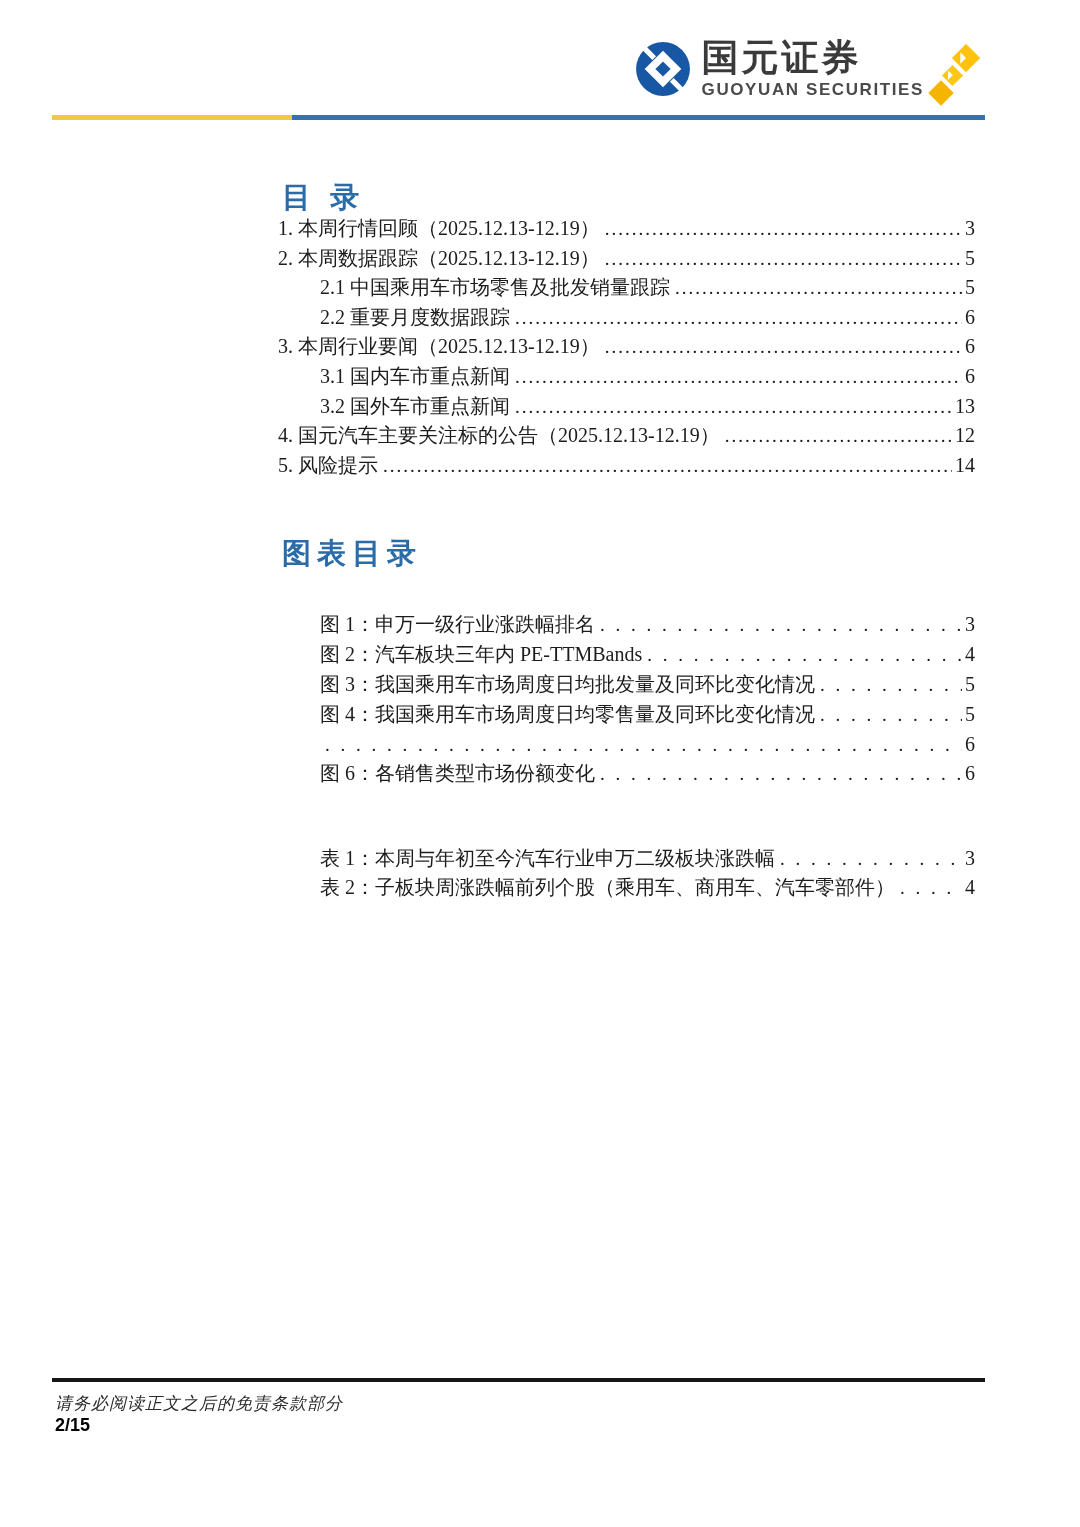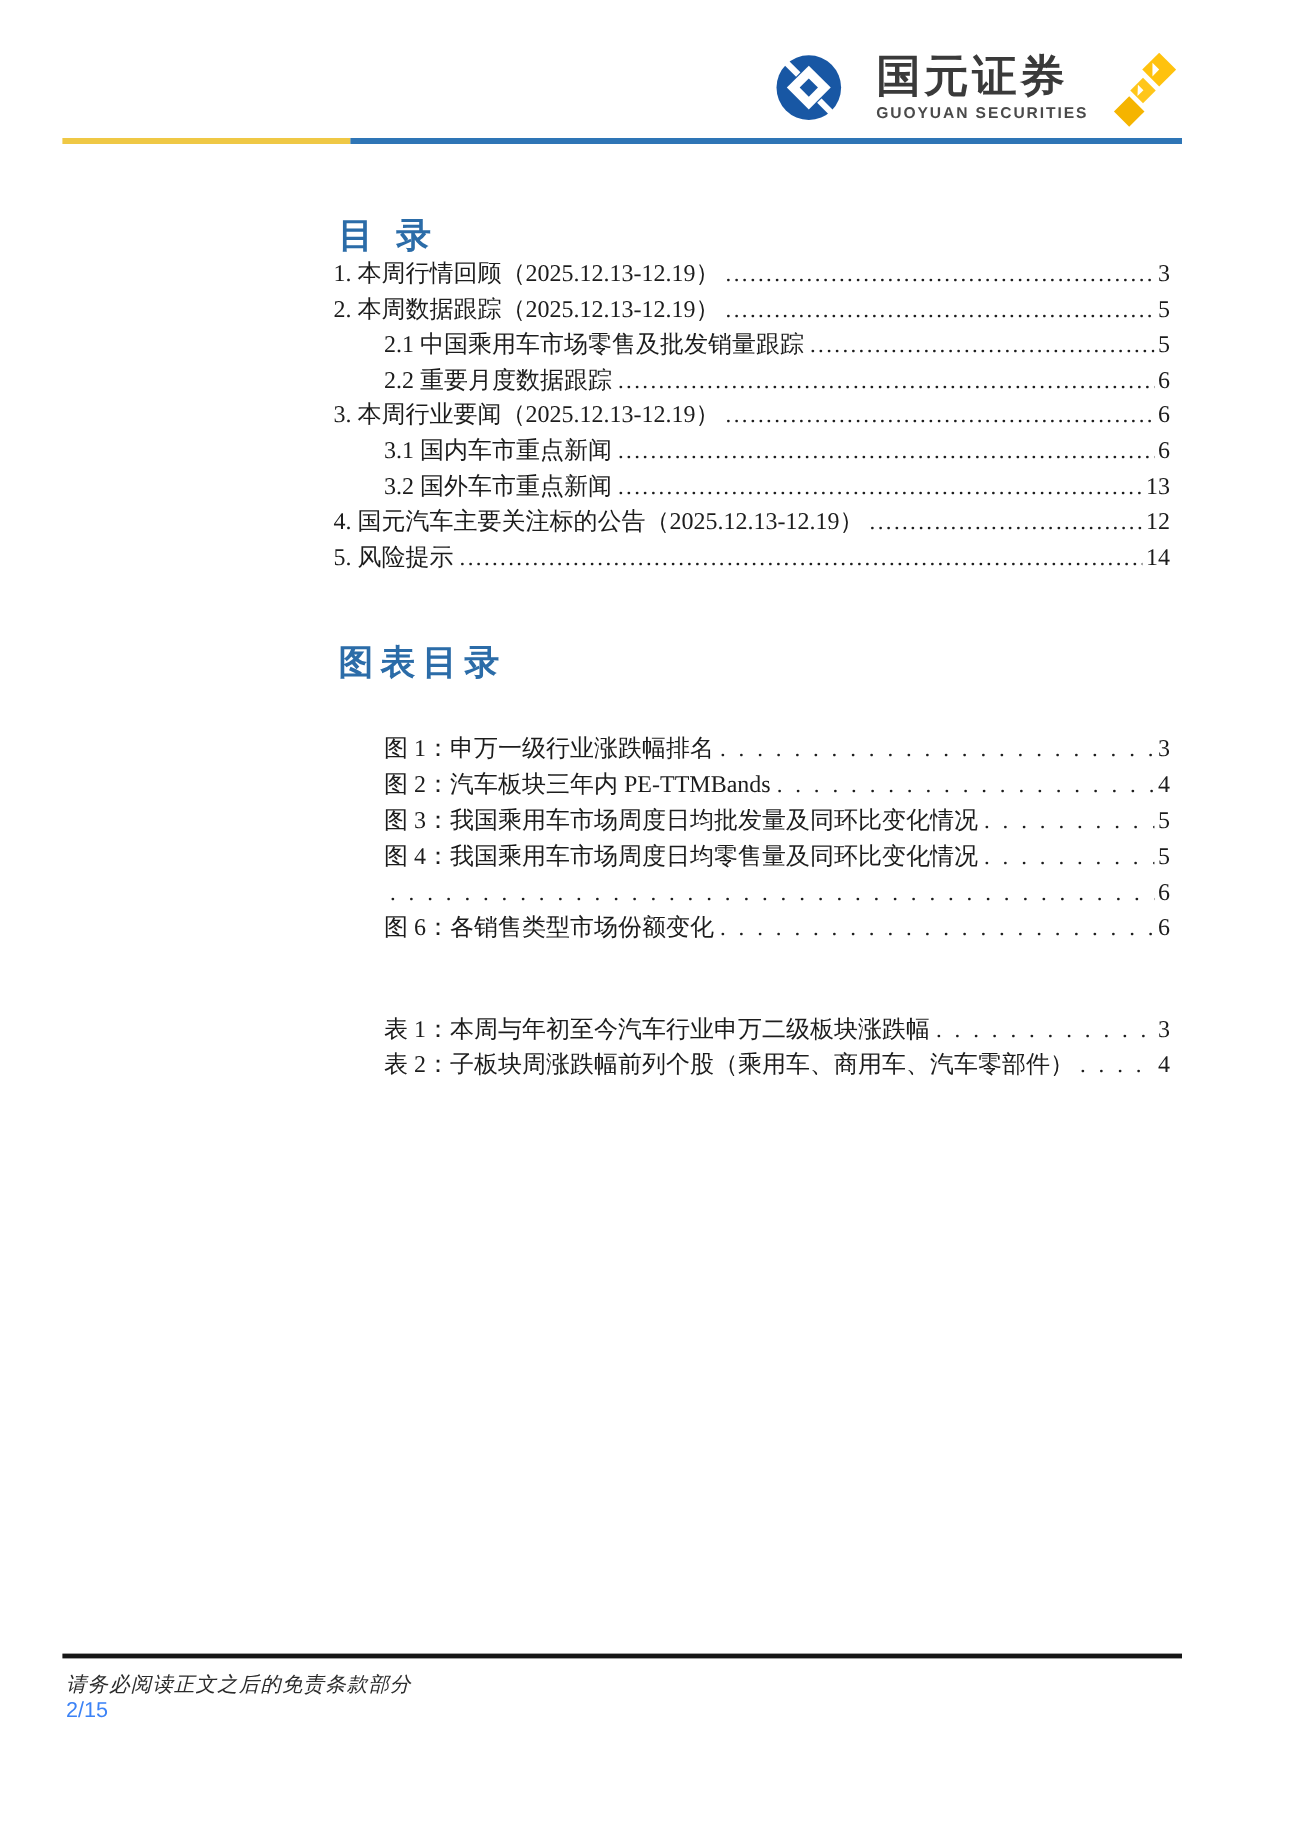--- a/index.html
+++ b/index.html
@@ -14,36 +14,35 @@
     margin: 0 auto;
     overflow: hidden;
   }
 
   
   .logo-block {
     position: absolute;
     top: 38px;
     right: 100px;
     display: flex;
-    align-items: center;
-    gap: 17px;
+    align-items: flex-start;
   }
   .logo-mark { width: 58px; height: 58px; margin-right: 10px; margin-top: 2px; }
   .brand-text { display: flex; flex-direction: column; }
   .brand-cn {
     font-family: "Liberation Sans", "DejaVu Sans", sans-serif;
     font-size: 37px;
     font-weight: 700;
     color: #3a3a3a;
     letter-spacing: 3px;
     line-height: 40px;
   }
   .brand-en {
     font-family: "Liberation Sans", "DejaVu Sans", sans-serif;
-    font-size: 13px;
+    font-size: 17px;
     font-weight: 700;
     color: #4a4a4a;
     letter-spacing: 1.6px;
     margin-top: 2px;
   }
   .logo-diamonds { width: 52px; height: 62px; margin-left: 4px; margin-top: 6px; }
 
   .header-rule {
     position: absolute;
     top: 115px;
@@ -130,22 +129,22 @@
   }
   .footer-disclaimer {
     font-size: 17px;
     color: #2b2b2b;
     font-style: italic;
     letter-spacing: 1px;
   }
   .footer-page {
     font-family: "Liberation Sans", "DejaVu Sans", sans-serif;
     font-size: 18px;
-    font-weight: 400;
-    color: #3b82f6;
+    font-weight: 700;
+    color: #000000;
   }
 </style>
 </head>
 <body>
 
 <div class="page">
 
   <div class="logo-block">
     <svg class="logo-mark" viewBox="0 0 56 56">
       <circle cx="28" cy="28" r="26" fill="#1857A4"></circle>

